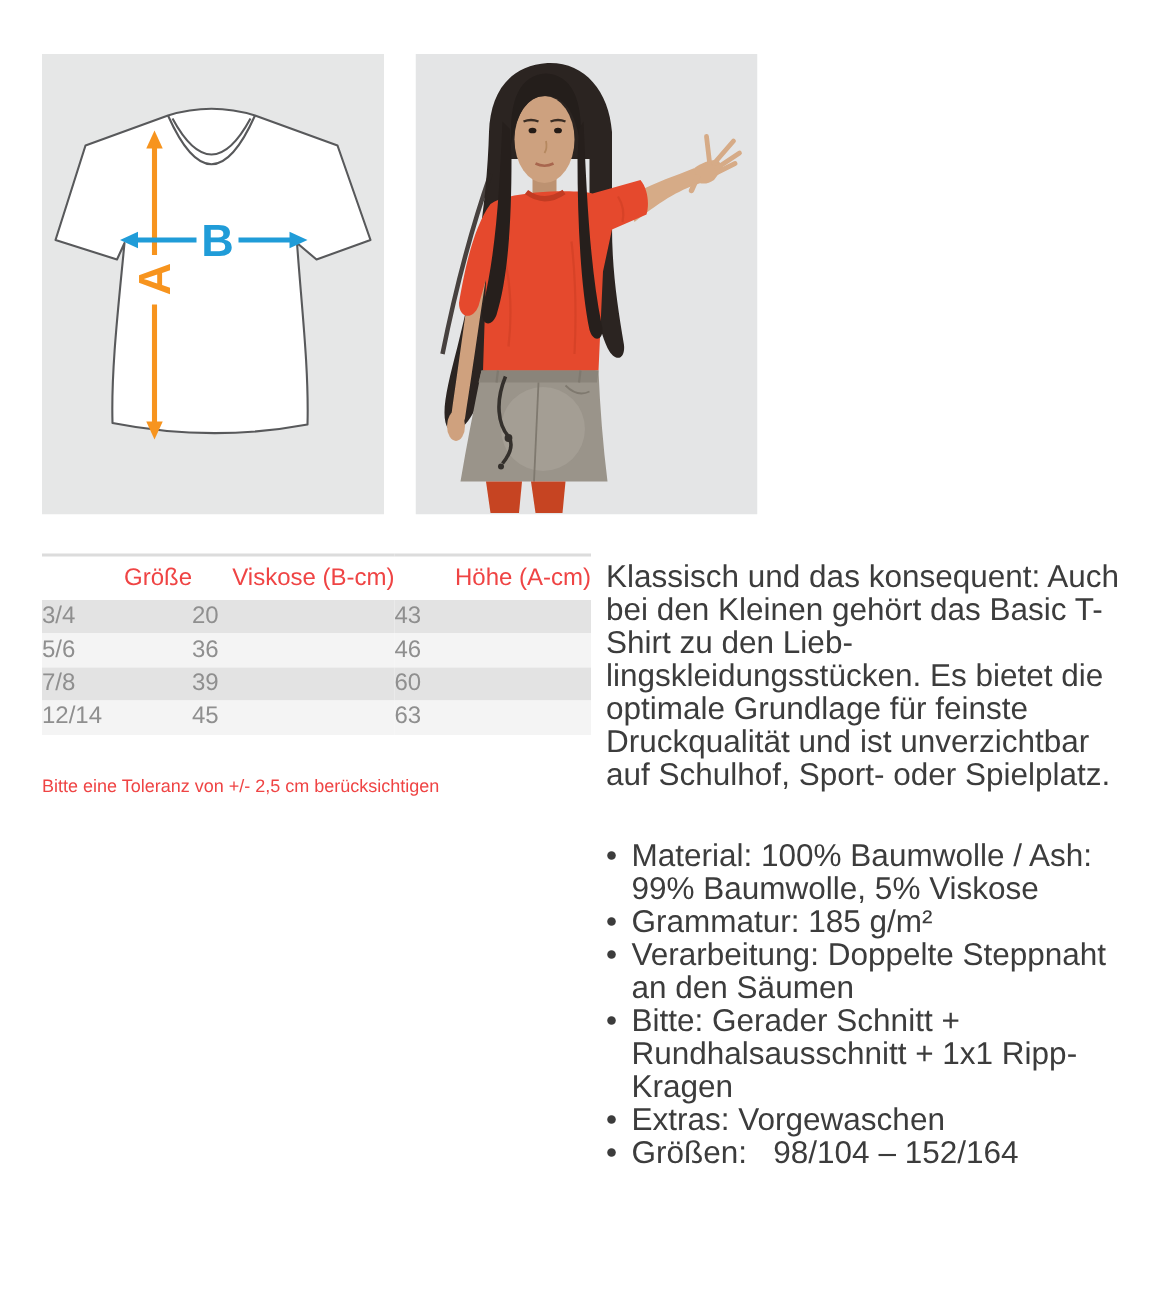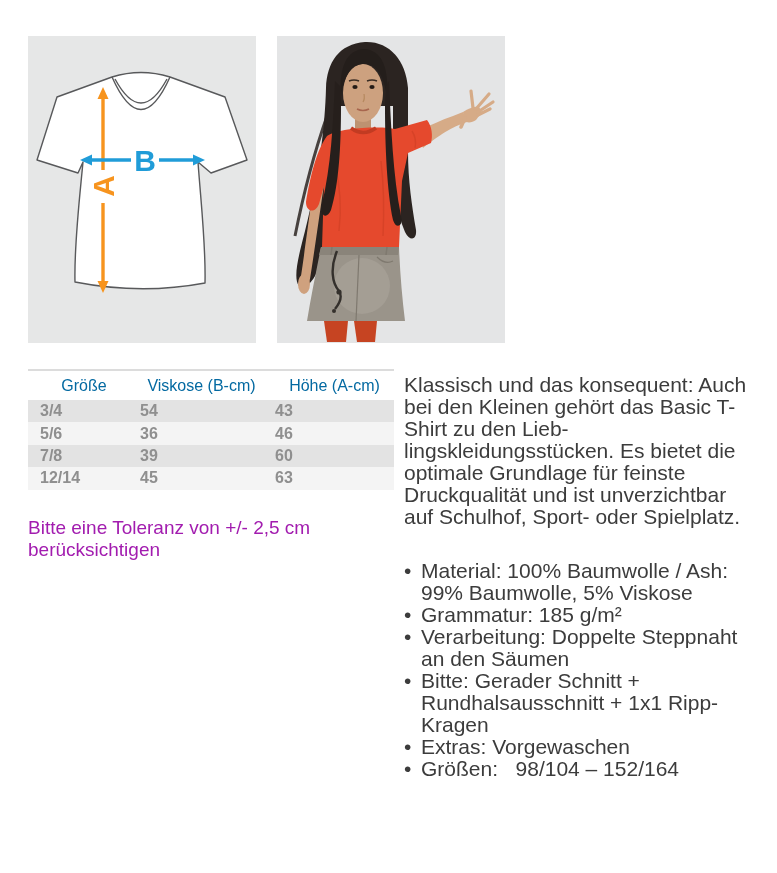--- a/index.html
+++ b/index.html
@@ -11,27 +11,27 @@
   .size-diagram { left: 28px; width: 228px; height: 307px; }
   .model-photo  { left: 277px; width: 228px; height: 307px; }
   .panel svg { display: block; width: 100%; height: 100%; }
 
   .left-col { position: absolute; left: 28px; top: 369px; width: 366px; }
   table.size-table { width: 366px; border-collapse: collapse; table-layout: fixed;
                      border-top: 2px solid #dcdcdc; font-size: 16px; color: #8f8f8f; }
   table.size-table col.c1 { width: 100px; }
   table.size-table col.c2 { width: 135px; }
   table.size-table col.c3 { width: 131px; }
-  table.size-table th { font-weight: 400; text-align: center; height: 30px; padding-left: 12px;
-                        vertical-align: middle; color: #0369a1; }
-  table.size-table td { height: 22.4px; padding-left: 12px; vertical-align: middle; font-weight: bold; }
+  table.size-table th { font-weight: 400; text-align: right; height: 30px; padding-left: 12px;
+                        vertical-align: middle; color: #ef4444; }
+  table.size-table td { height: 22.4px; vertical-align: middle; }
   table.size-table tbody tr:nth-child(odd)  { background: #e3e3e3; }
   table.size-table tbody tr:nth-child(even) { background: #f4f4f4; }
 
-  .tolerance { margin-top: 27px; font-size: 19px; color: #a21caf; }
+  .tolerance { margin-top: 27px; font-size: 12px; color: #ef4444; }
 
   .right-col { position: absolute; left: 404px; top: 374px; width: 345px;
                font-size: 21px; line-height: 22px; color: #3c3c3c; }
   .right-col .intro { margin: 0; }
   .right-col ul.features { list-style: none; margin-top: 32px; }
   .right-col ul.features li { display: flex; }
   .right-col ul.features .marker { width: 17px; flex: 0 0 17px; }
   .right-col ul.features .feature-text { flex: 1; }
 
   svg text.dim-label { font-family: "Liberation Sans", sans-serif; font-weight: bold; font-size: 30px; }
@@ -151,21 +151,21 @@
       <thead>
         <tr>
           <th>Größe</th>
           <th>Viskose (B-cm)</th>
           <th>Höhe (A-cm)</th>
         </tr>
       </thead>
       <tbody>
         <tr>
           <td>3/4</td>
-          <td>54</td>
+          <td>20</td>
           <td>43</td>
         </tr>
         <tr>
           <td>5/6</td>
           <td>36</td>
           <td>46</td>
         </tr>
         <tr>
           <td>7/8</td>
           <td>39</td>

